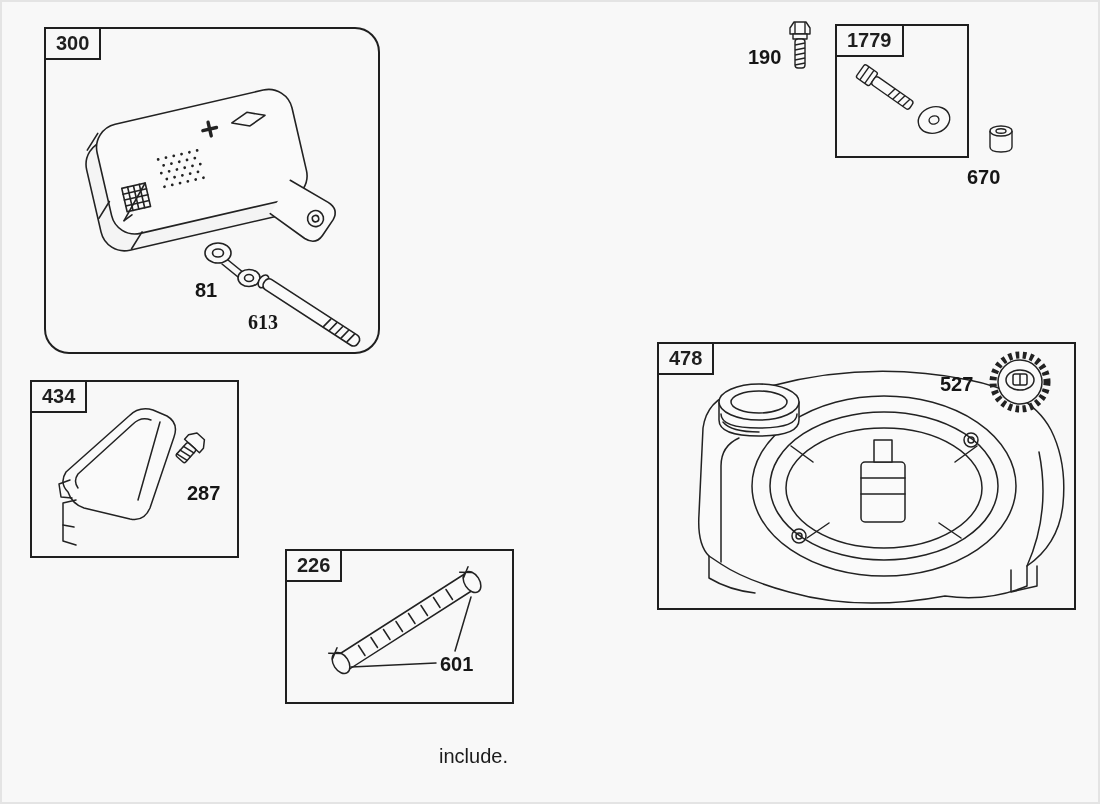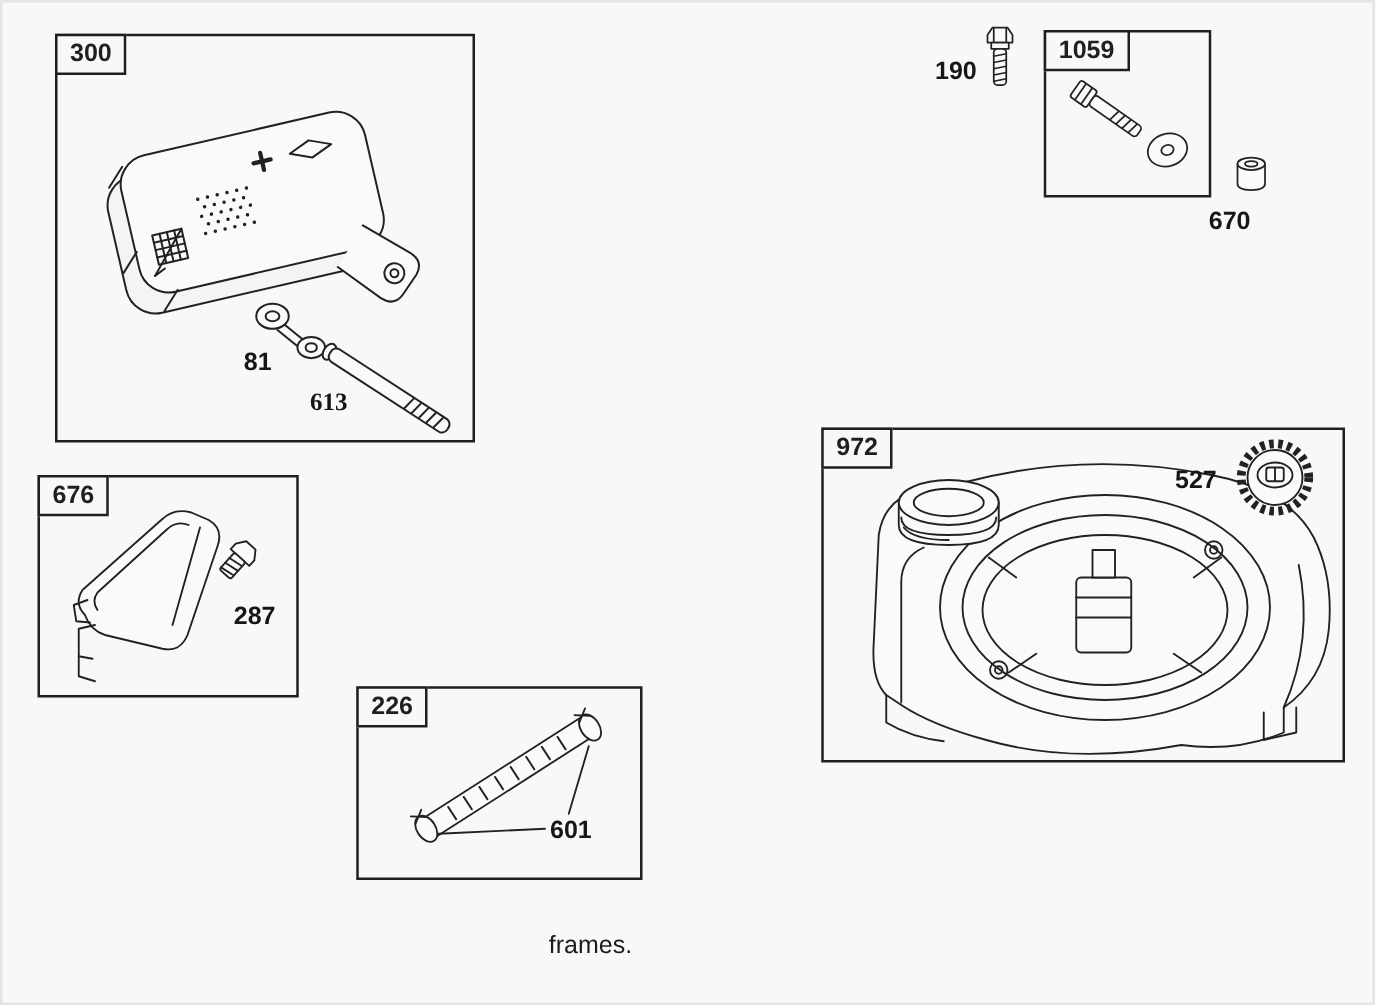--- a/index.html
+++ b/index.html
@@ -30,21 +30,21 @@
   .footer {
     position: absolute; left: 437px; top: 740px; width: 460px;
     font-size: 20px; line-height: 28px; color: #1b1b1b;
   }
 </style>
 </head>
 <body>
 
 <div class="canvas">
 
-  <div class="frame" style="left:42px; top:25px; width:336px; height:327px;">
+  <div class="frame" style="left:42px; top:25px; width:336px; height:327px;border-radius:25px;">
     <div class="frame-label">300</div>
 
     <svg class="drawing" style="left:0; top:2px;" width="332" height="318" viewBox="0 0 332 318">
       <g stroke="#222" stroke-width="1.6" fill="none" stroke-linecap="round" stroke-linejoin="round">
         <g transform="rotate(-13 160 140)">
           <rect x="44" y="88" width="200" height="112" rx="24" fill="#f4f4f4"></rect>
           <rect x="58" y="74" width="200" height="112" rx="24" fill="#fafafa"></rect>
           <line x1="49" y1="93" x2="63" y2="79"></line>
           <line x1="45" y1="162" x2="59" y2="148"></line>
           <line x1="70" y1="199" x2="84" y2="185"></line>
@@ -133,21 +133,21 @@
       <rect x="13" y="21" width="10" height="29" rx="3"></rect>
       <line x1="13" y1="27" x2="23" y2="25"></line>
       <line x1="13" y1="32" x2="23" y2="30"></line>
       <line x1="13" y1="37" x2="23" y2="35"></line>
       <line x1="13" y1="42" x2="23" y2="40"></line>
       <line x1="13" y1="47" x2="23" y2="45"></line>
     </g>
   </svg>
 
   <div class="frame" style="left:833px; top:22px; width:134px; height:134px;">
-    <div class="frame-label">1059</div>
+    <div class="frame-label">1779</div>
 
     <svg class="drawing" style="left:0; top:0;" width="130" height="130" viewBox="0 0 130 130">
       <g stroke="#222" stroke-width="1.4" fill="#fafafa" stroke-linejoin="round">
         <g transform="rotate(35 34 52)">
           <rect x="21" y="44" width="16" height="16" rx="2"></rect>
           <line x1="26" y1="44" x2="26" y2="60"></line>
           <line x1="32" y1="44" x2="32" y2="60"></line>
           <rect x="37" y="47" width="46" height="10" rx="3"></rect>
           <line x1="60" y1="47" x2="58" y2="57"></line>
           <line x1="66" y1="47" x2="64" y2="57"></line>
@@ -165,21 +165,21 @@
   <div class="part-label" style="left:965px; top:164px;">670</div>
   <svg class="drawing" style="left:984px; top:120px;" width="30" height="34" viewBox="0 0 30 34">
     <g stroke="#222" stroke-width="1.4" fill="#fafafa">
       <path d="M4,9 L4,25 Q4,30 15,30 Q26,30 26,25 L26,9"></path>
       <ellipse cx="15" cy="9" rx="11" ry="5"></ellipse>
       <ellipse cx="15" cy="9" rx="5" ry="2.2" fill="none"></ellipse>
     </g>
   </svg>
 
   <div class="frame" style="left:28px; top:378px; width:209px; height:178px;">
-    <div class="frame-label">676</div>
+    <div class="frame-label">434</div>
 
     <svg class="drawing" style="left:0; top:0;" width="205" height="174" viewBox="0 0 205 174">
       <g stroke="#222" stroke-width="1.5" fill="none" stroke-linecap="round" stroke-linejoin="round">
         <path d="M36,110 Q27,101 34,90 L97,34 Q107,24 121,28 L135,34 Q147,41 142,55 L118,126 Q112,140 98,137 L52,126 Q40,122 36,110 Z" fill="#fafafa"></path>
         <path d="M46,106 Q41,99 46,92 L101,42 Q109,34 119,38"></path>
         <path d="M128,40 L106,118"></path>
 
         <path d="M38,98 l-11,4 l2,13 l11,1"></path>
         <path d="M44,118 l-13,3 l0,22 l11,2"></path>
         <path d="M31,143 l0,16 l13,4"></path>
@@ -191,21 +191,21 @@
           <line x1="154" y1="75" x2="166" y2="73"></line>
           <line x1="154" y1="80" x2="166" y2="78"></line>
         </g>
       </g>
     </svg>
 
     <div class="part-label" style="left:155px; top:100px;">287</div>
   </div>
 
   <div class="frame" style="left:655px; top:340px; width:419px; height:268px;">
-    <div class="frame-label">972</div>
+    <div class="frame-label">478</div>
 
     <svg class="drawing" style="left:0; top:0;" width="415" height="264" viewBox="0 0 415 264">
       <g stroke="#222" stroke-width="1.5" fill="none" stroke-linejoin="round" stroke-linecap="round">
 
         <path d="M112,42 Q210,16 310,36 Q372,48 392,86 Q408,118 404,160 Q400,200 368,222 L368,242 Q330,258 286,252 Q200,268 130,248 Q86,236 62,220 L50,212 Q38,200 40,170 L44,84 Q48,56 76,48 Z" fill="#fafafa"></path>
         <path d="M62,218 L62,122 Q62,102 80,94"></path>
         <path d="M50,212 L50,234 Q70,246 96,249"></path>
         <path d="M368,222 Q392,168 380,108"></path>
         <path d="M352,226 l0,22 l26,-6 l0,-20"></path>
 
@@ -280,16 +280,16 @@
 
         <line x1="168" y1="100" x2="184" y2="46"></line>
         <line x1="149" y1="112" x2="64" y2="116"></line>
       </g>
     </svg>
 
     <div class="part-label" style="left:153px; top:102px;">601</div>
   </div>
 
   <div class="footer">
-    <div>frames.</div>
+    <div>include.</div>
   </div>
 
 </div>
 
 </body></html>

